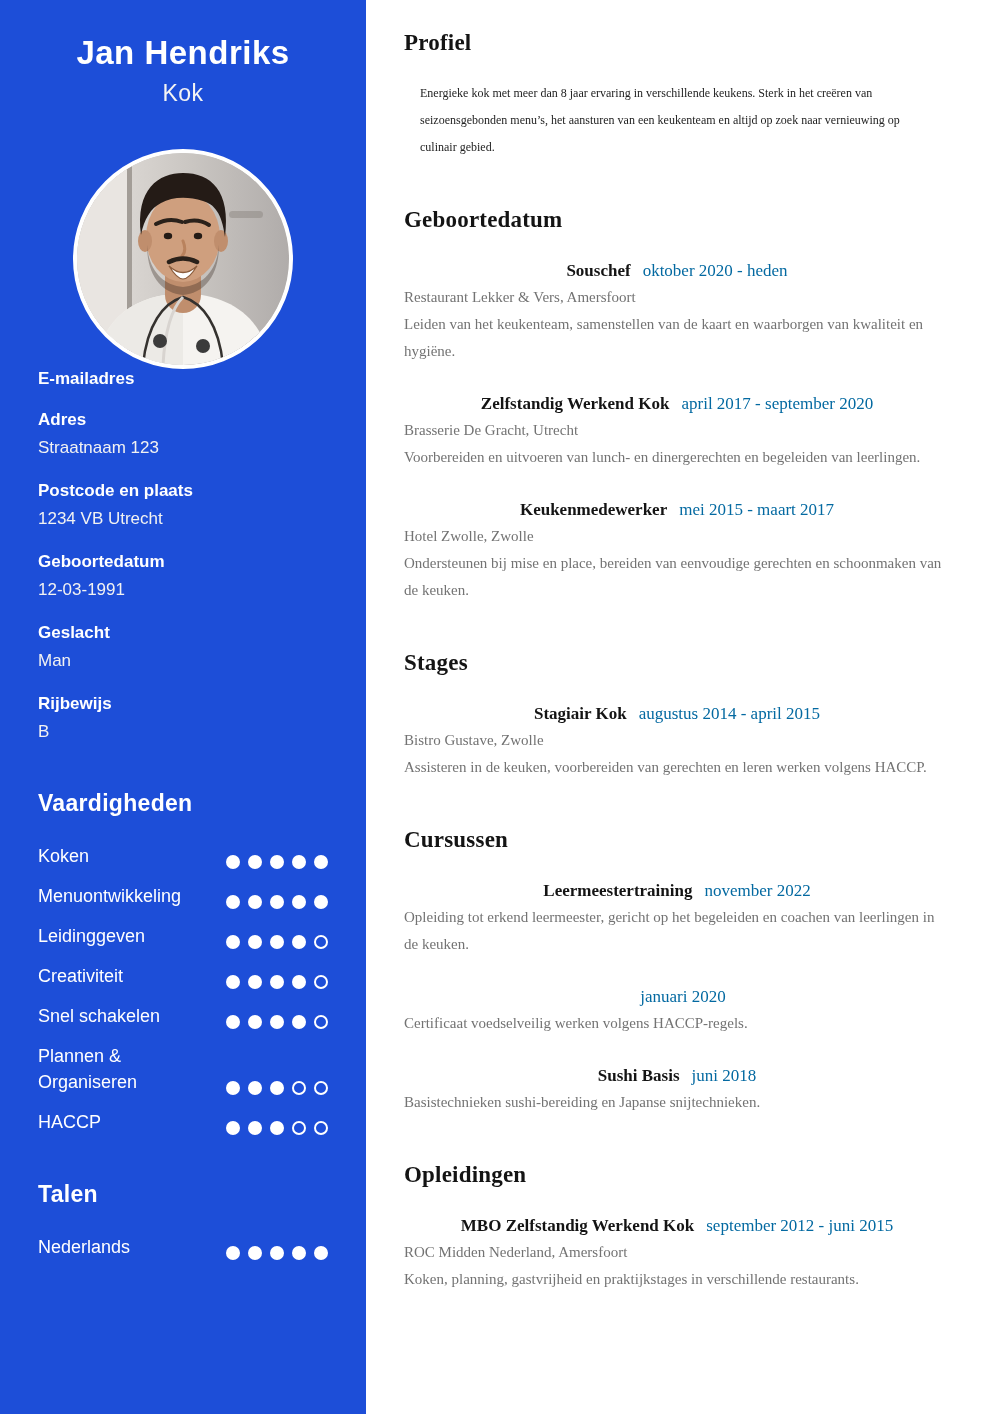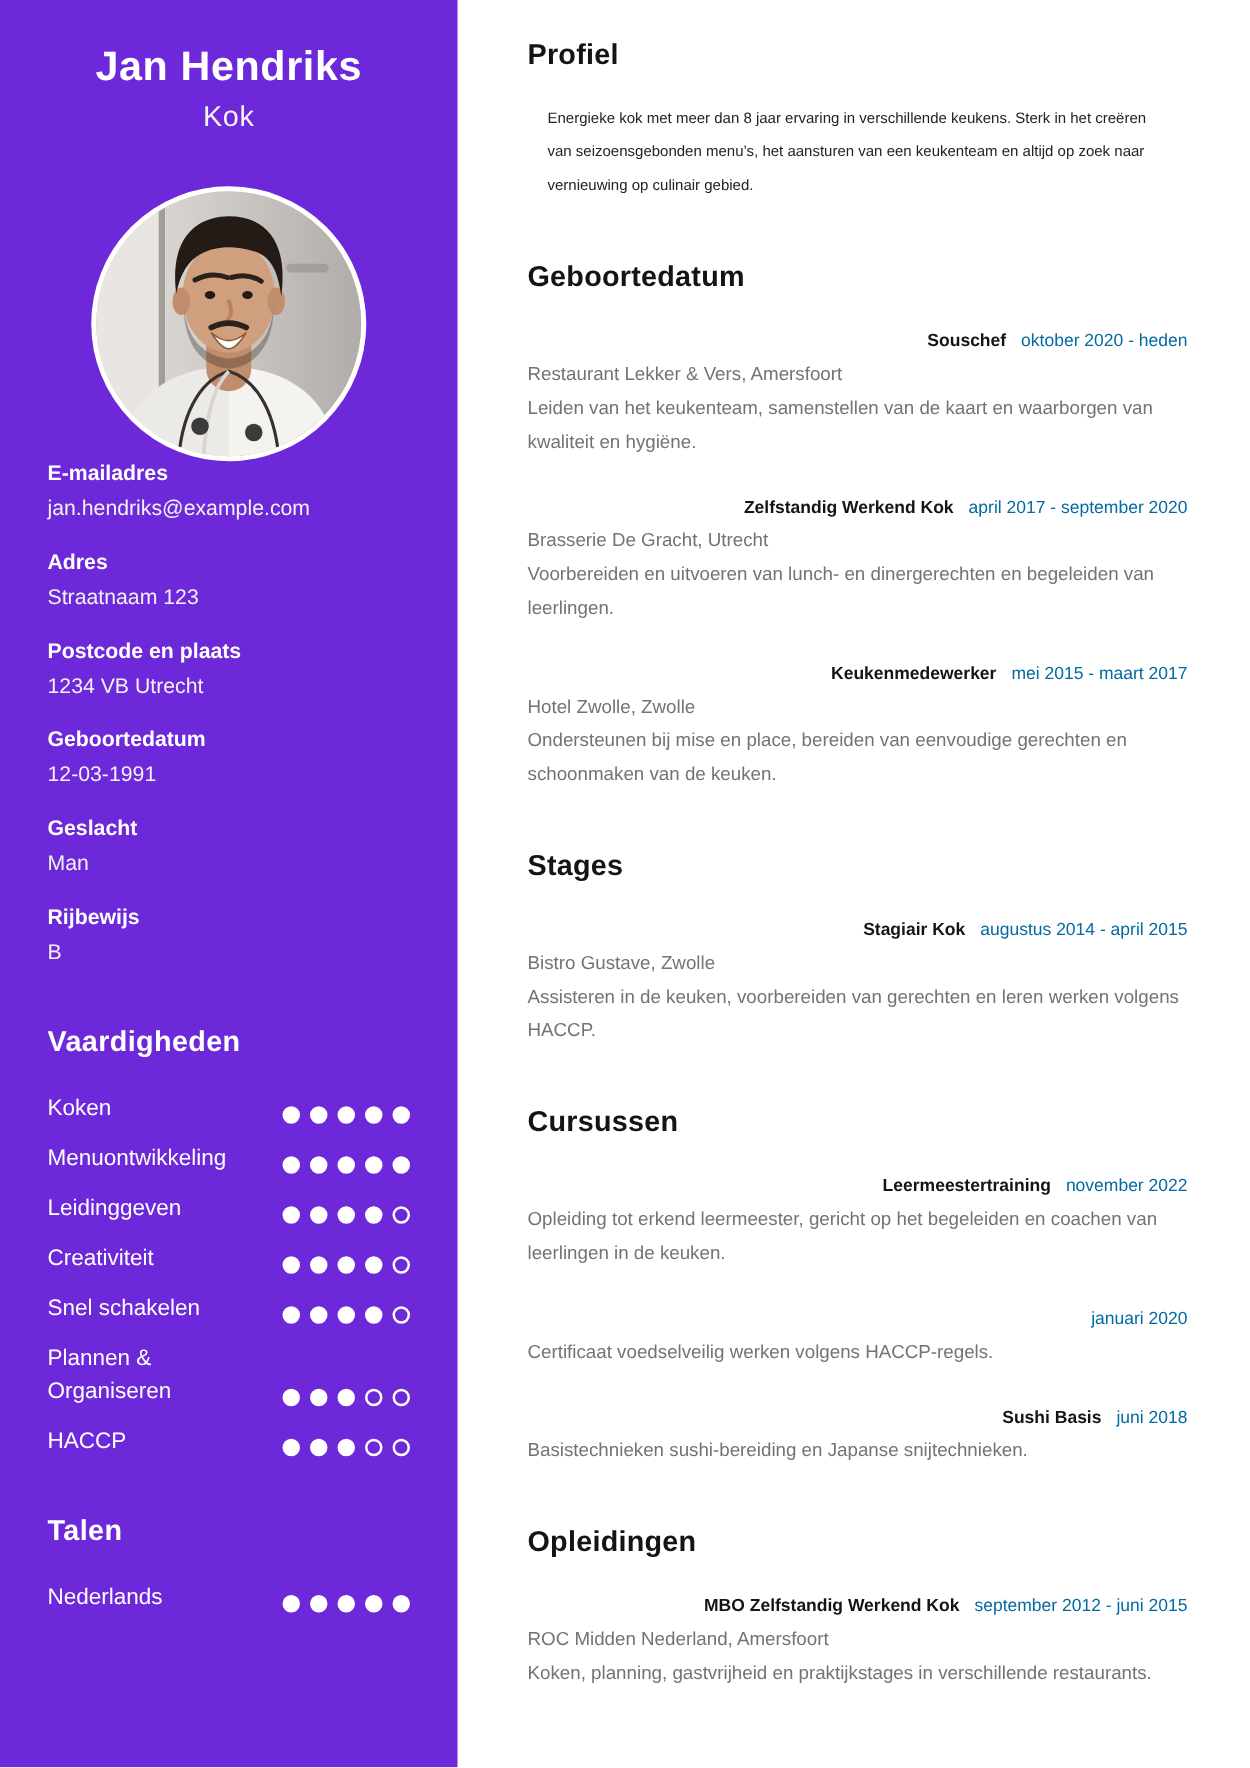--- a/index.html
+++ b/index.html
@@ -4,21 +4,21 @@
 <style>
   html,body{margin:0;padding:0;background:#fff;}
   .page{
     width:1000px;height:1414px;display:flex;overflow:hidden;
     font-family:"Liberation Sans",sans-serif;background:#ffffff;
     color:#1e1e1e;
   }
   
   .sidebar{
     width:366px;flex-shrink:0;box-sizing:border-box;
-    background:#6d28d9;color:#ffffff;
+    background:#1d4ed8;color:#ffffff;
     padding:34px 38px 0 38px;
   }
   .name{
     font-size:33px;font-weight:700;letter-spacing:.5px;
     text-align:center;margin:0;line-height:1.15;
   }
   .role{
     font-size:23px;font-weight:400;text-align:center;
     margin-top:8px;letter-spacing:.5px;color:#f4f4f4;
   }
@@ -41,36 +41,37 @@
   .skill-label{font-size:18px;font-weight:400;max-width:185px;line-height:1.45;}
   .dots{display:flex;gap:8px;align-items:center;}
   .dot{
     width:14px;height:14px;border-radius:50%;
     border:2px solid #ffffff;box-sizing:border-box;display:inline-block;
   }
   .dot.filled{background:#ffffff;}
   
   .main{
     flex:1;box-sizing:border-box;
-    padding:30px 50px 0 56px;
+    padding:30px 50px 0 38px;
+    font-family:Liberation Serif, serif;
   }
   .main-heading{
     font-size:23px;font-weight:700;color:#141414;
     margin:0 0 24px 0;letter-spacing:.2px;
   }
   .section{margin-bottom:0;}
   .section + .section .main-heading{margin-top:46px;}
   .profile-text{
     font-size:12px;line-height:27px;margin:16px;color:#232323;
   }
   .entry{margin-bottom:25px;}
   .entry:last-child{margin-bottom:0;}
   .entry-head{
-    display:flex;justify-content:flex-end;align-items:baseline;
-    font-size:14px;line-height:27px;
+    display:flex;justify-content:center;align-items:baseline;
+    font-size:17px;line-height:27px;
   }
   .entry-title{font-weight:700;color:#141414;}
   .entry-date{font-weight:400;color:#0369a1;white-space:nowrap;padding-left:12px;}
   .entry-company,.entry-desc{
     font-size:15px;line-height:27px;color:#737373;
   }
 </style>
 </head>
 <body>
 
@@ -129,21 +130,20 @@
           <circle cx="83" cy="188" r="7" fill="#3b3b3b"></circle>
           <circle cx="126" cy="193" r="7" fill="#3b3b3b"></circle>
         </g>
       </svg>
     </div>
 
     <section>
 
       <div class="field">
         <div class="field-label">E-mailadres</div>
-        <div class="field-value">jan.hendriks@example.com</div>
       </div>
       <div class="field">
         <div class="field-label">Adres</div>
         <div class="field-value">Straatnaam 123</div>
       </div>
       <div class="field">
         <div class="field-label">Postcode en plaats</div>
         <div class="field-value">1234 VB Utrecht</div>
       </div>
       <div class="field">

